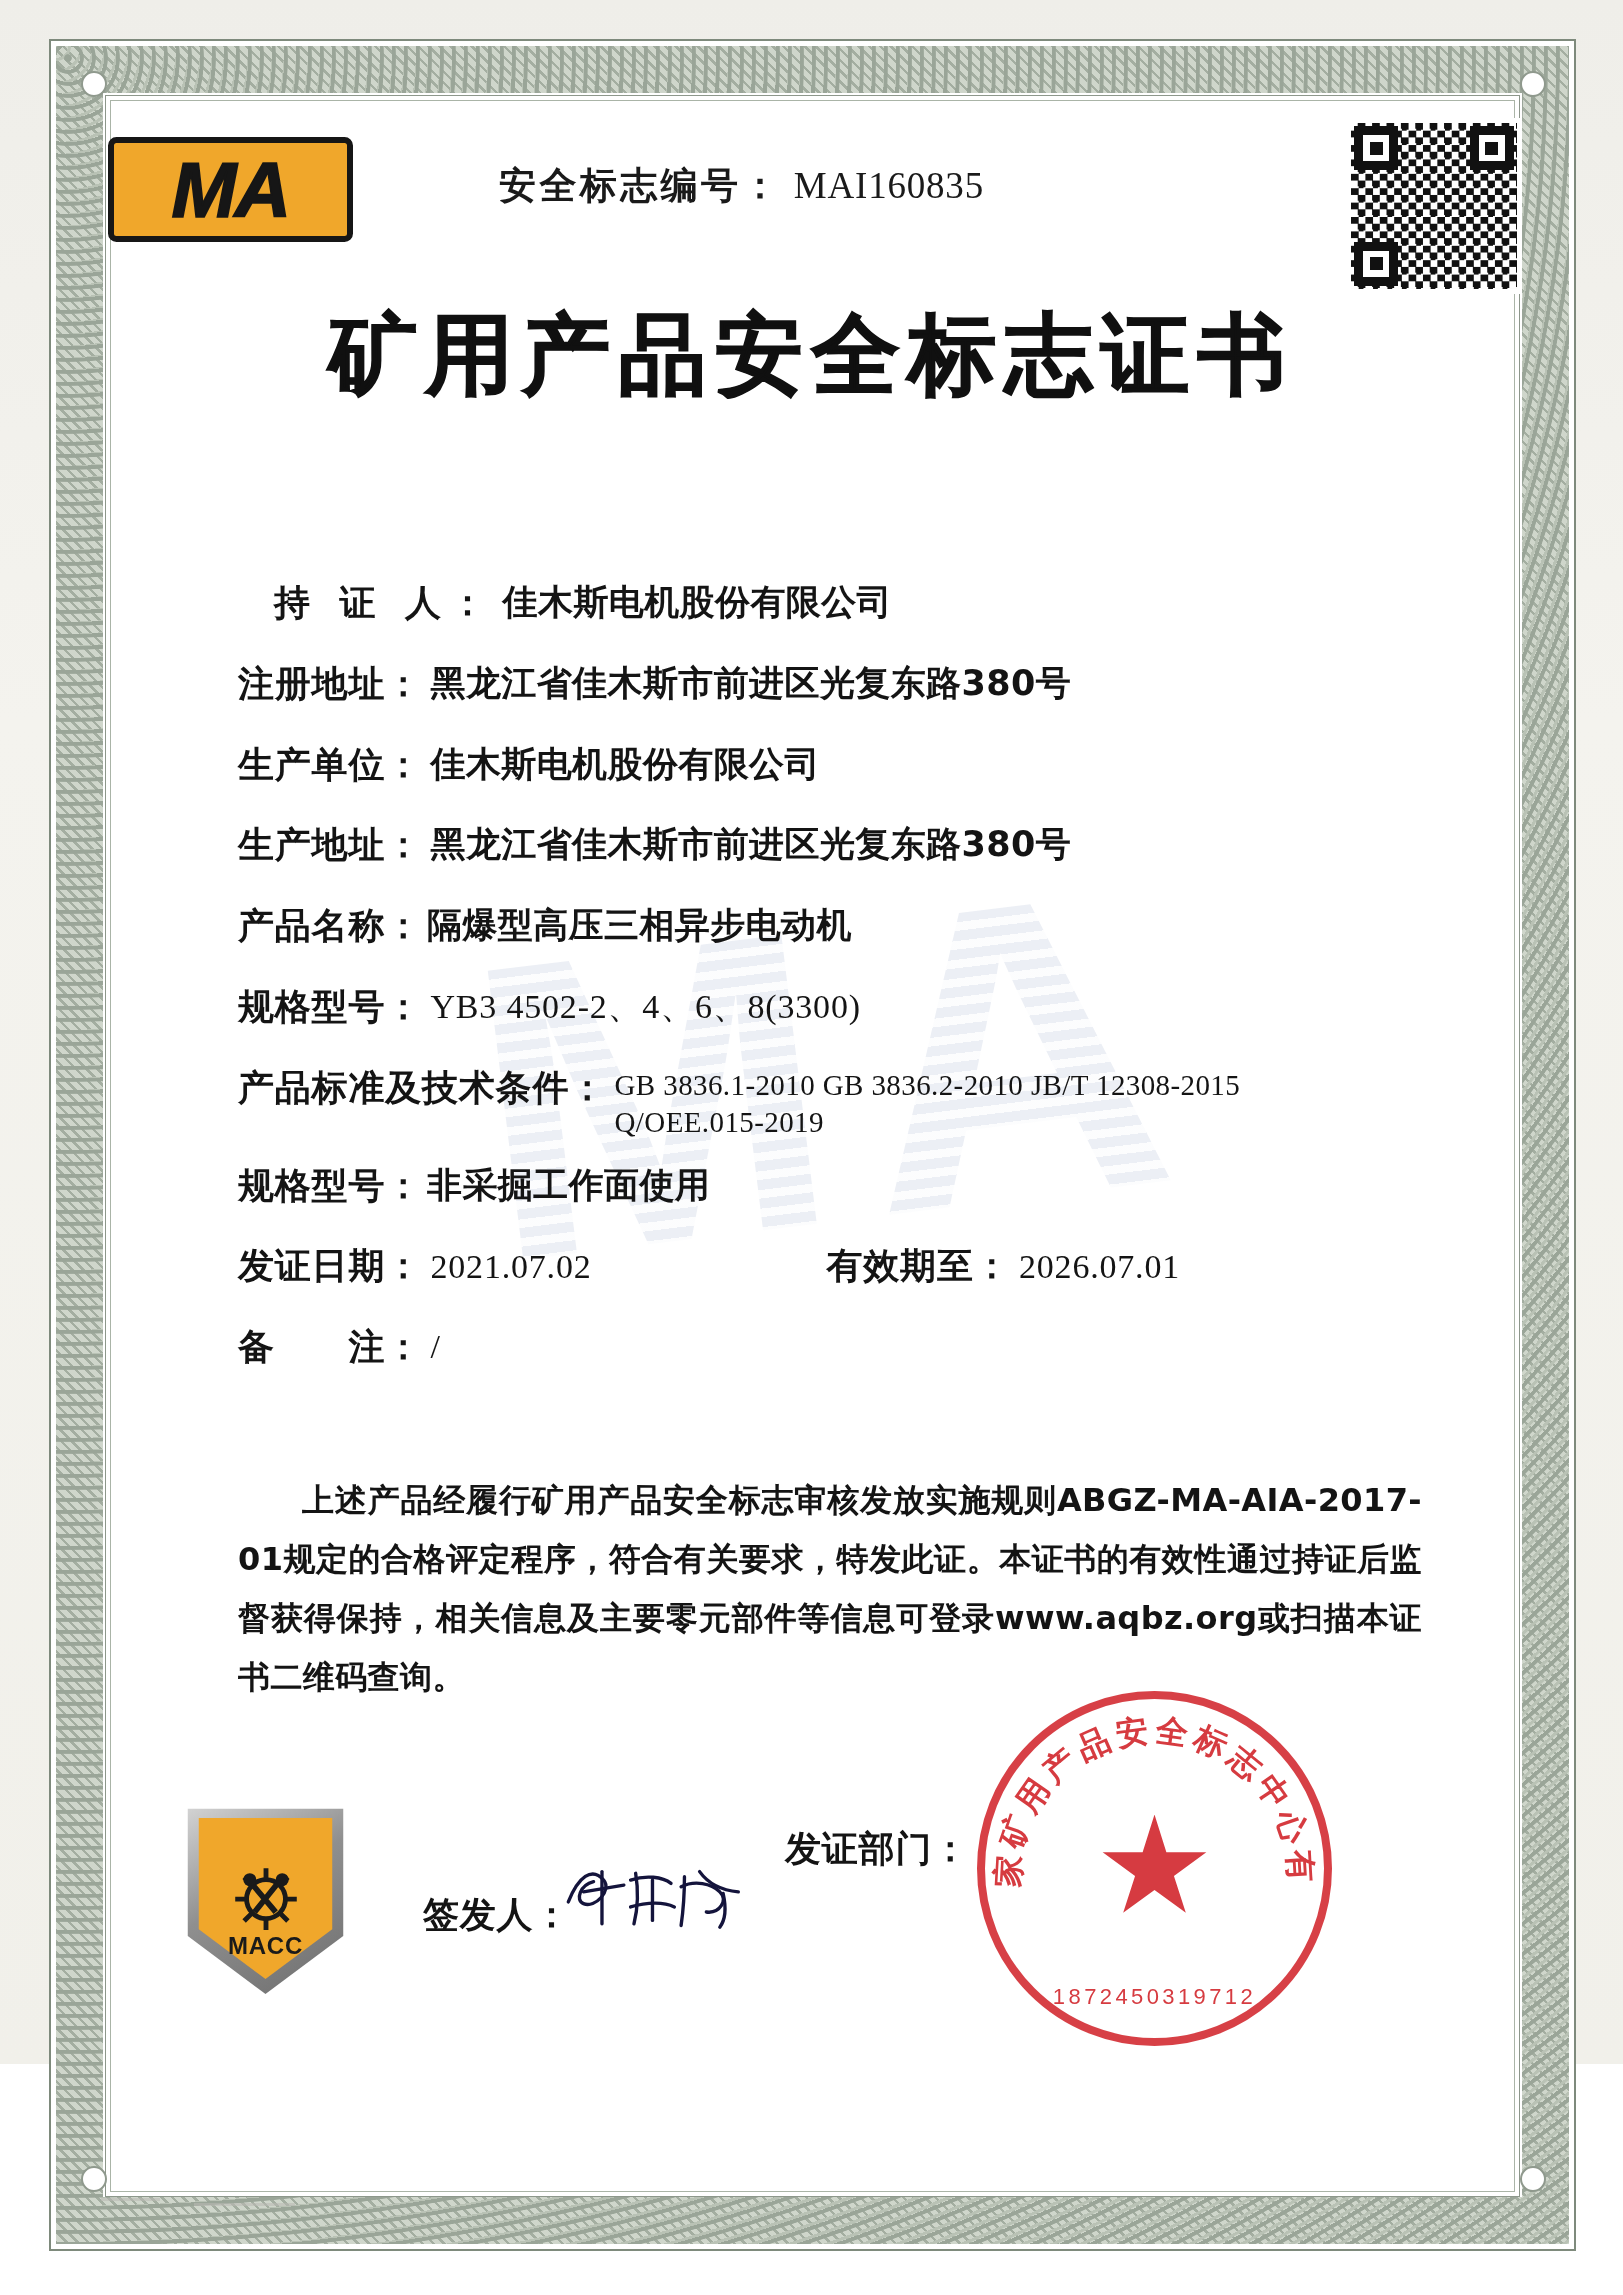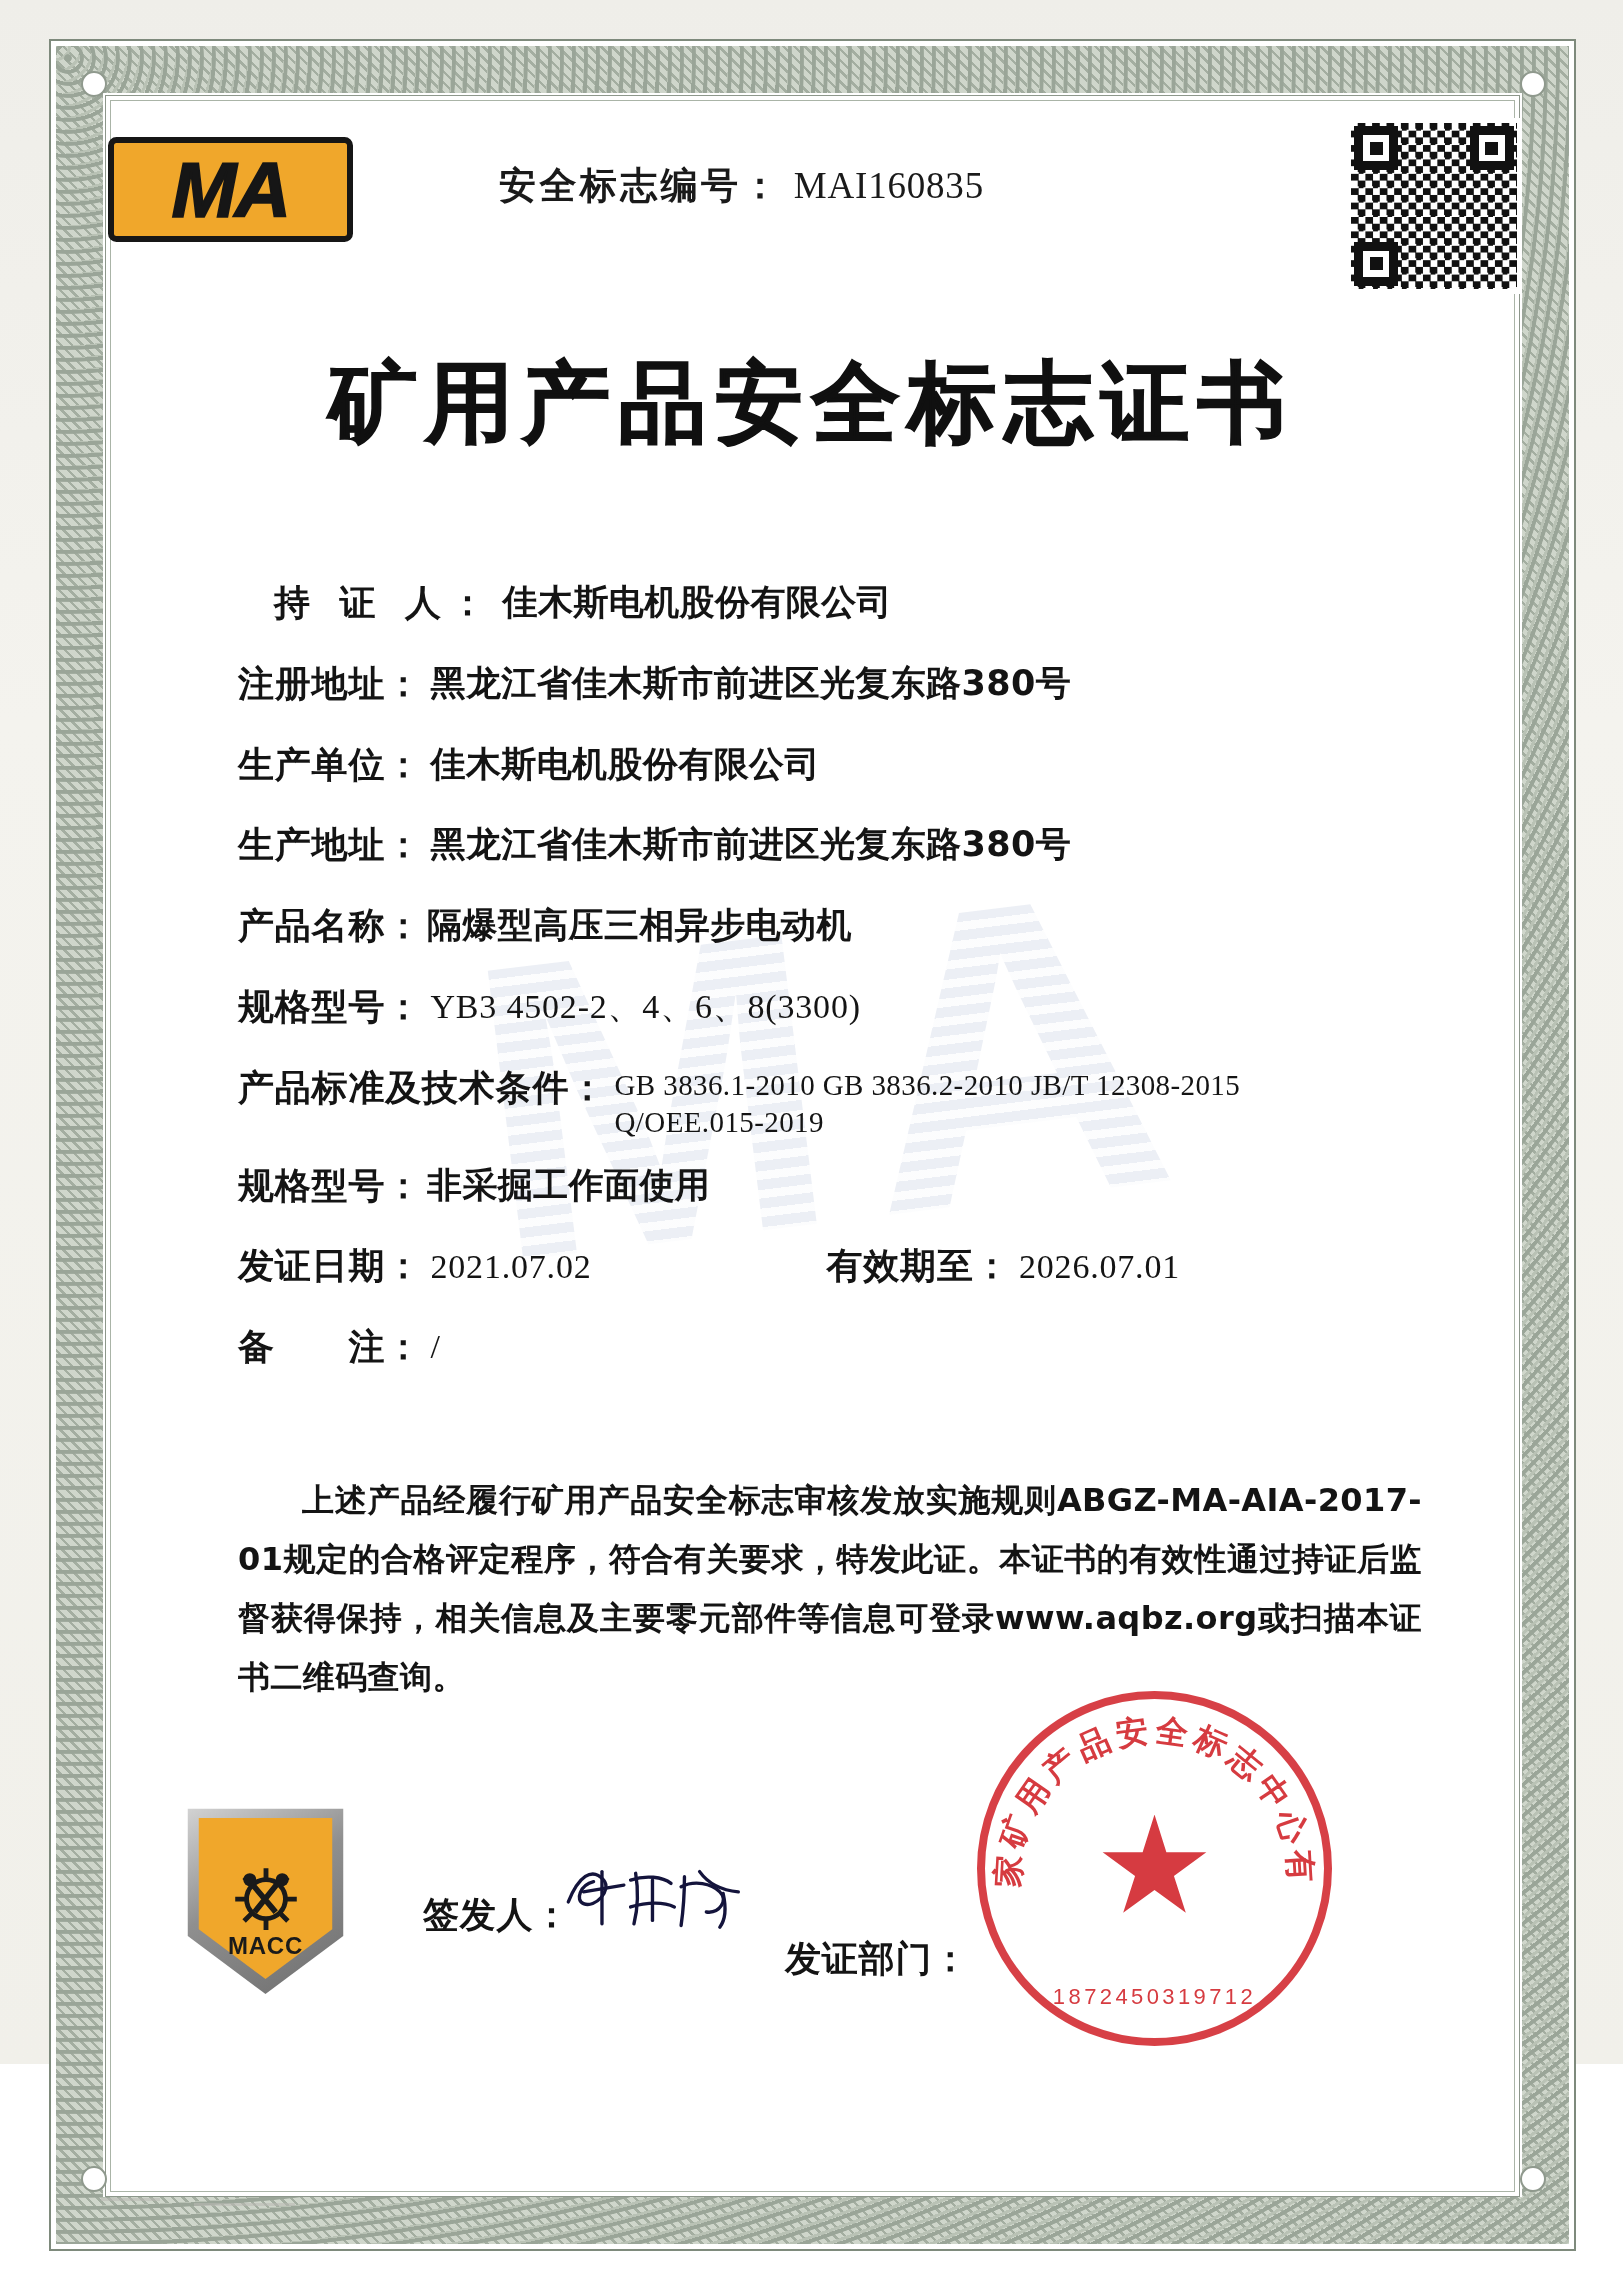--- a/index.html
+++ b/index.html
@@ -214,21 +214,20 @@
     left: 0;
     top: 304px;
     width: 1623px;
     text-align: center;
     font-family: "DejaVu Sans", "Liberation Sans", sans-serif;
     font-weight: 700;
     font-size: 88px;
     line-height: 101px;
     letter-spacing: 8.5px;
     color: #101010;
-    margin-top: 48px;
     -webkit-text-stroke: 1.3px #101010;
   }
 
   
   .fields {
     position: absolute;
     left: 238px;
     top: 577px;
     width: 1201px;
   }
@@ -354,21 +353,21 @@
   .signature {
     position: absolute;
     left: 558px;
     top: 1843px;
     width: 194px;
     height: 101px;
   }
   .dept-label {
     position: absolute;
     left: 785px;
-    top: 1935px;
+    top: 1825px;
     font-family: "DejaVu Sans", "Liberation Sans", sans-serif;
     font-weight: 700;
     font-size: 36px;
     color: #141414;
     letter-spacing: 0.8px;
   }
 
   
   .seal {
     position: absolute;

